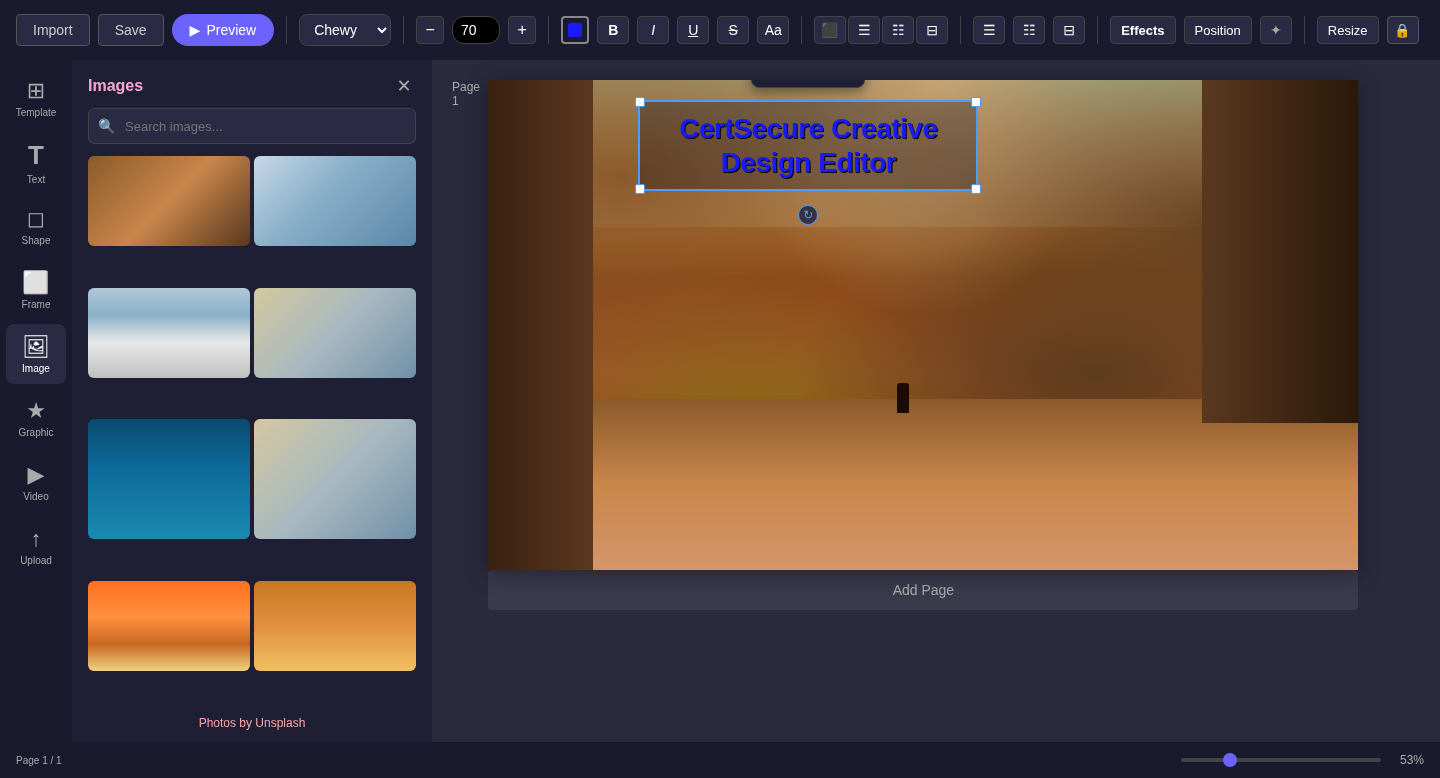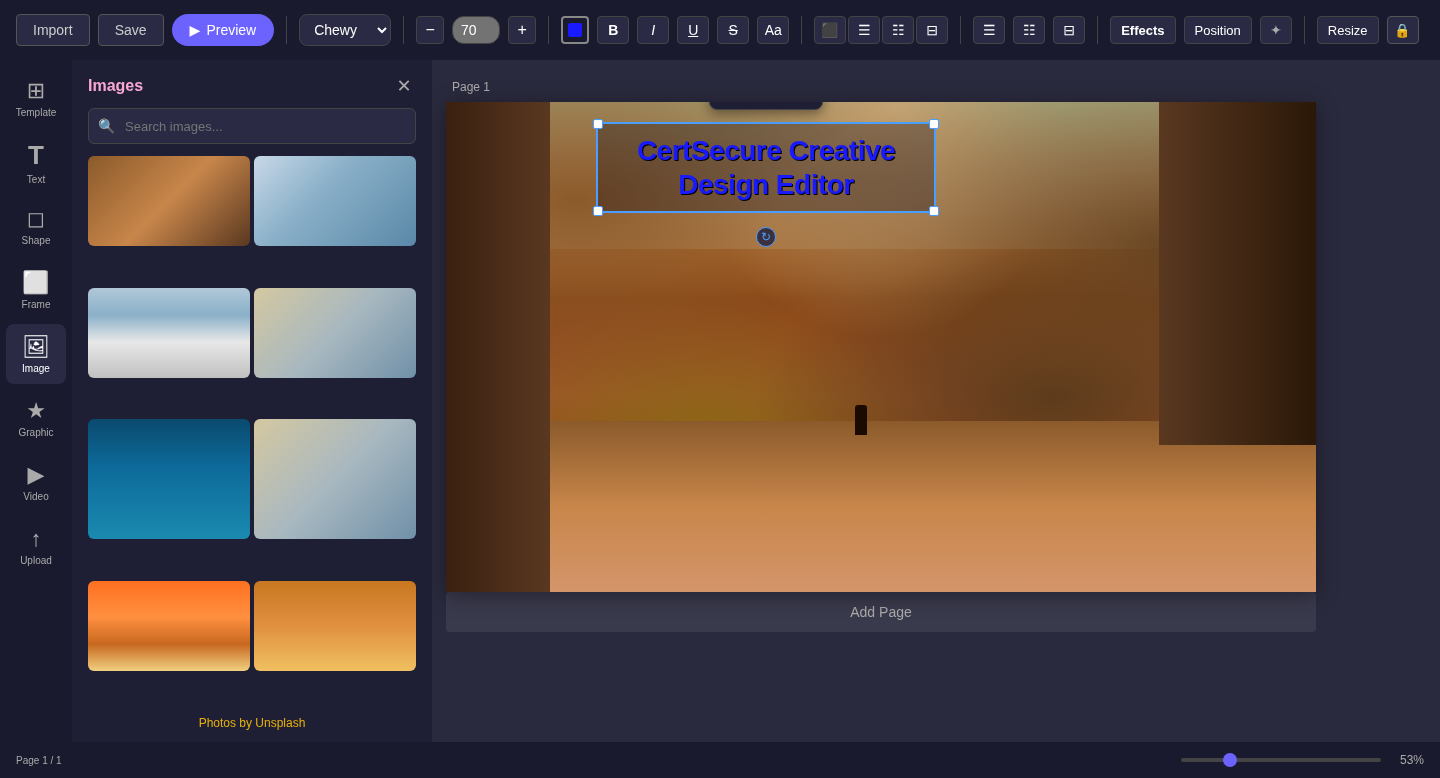--- a/index.html
+++ b/index.html
@@ -37,21 +37,21 @@
       color: #fff;
       border: 1px solid #444;
       border-radius: 4px;
       width: 28px;
       height: 28px;
       display: flex; align-items: center; justify-content: center;
       cursor: pointer;
       font-size: 16px;
     }
     .toolbar-font-size {
-      background: #737373;
+      background: #000000;
       color: #fff;
       border: 1px solid #444;
       border-radius: 12px;
       width: 48px;
       height: 28px;
       text-align: center;
       font-size: 14px;
     }
     .toolbar-color-btn {
       width: 28px;
@@ -253,31 +253,31 @@
     }
     .thumb-placeholder {
       width: 100%;
       border-radius: 6px;
       cursor: pointer;
       overflow: hidden;
     }
     .panel-footer {
       padding: 8px 16px 12px;
       text-align: center;
-      color: #eab308;
+      color: #fca5a5;
       font-size: 12px;
     }
 
     
     .canvas-area {
       flex: 1;
       background: #2a2a3e;
       display: flex;
-      flex-direction: column;
-      align-items: flex-end;
+      flex-direction: row;
+      align-items: flex-start;
       overflow: auto;
       padding: 20px;
       position: relative;
     }
     .page-label {
       color: #aaa;
       font-size: 12px;
       align-self: flex-start;
       margin-bottom: 8px;
     }

